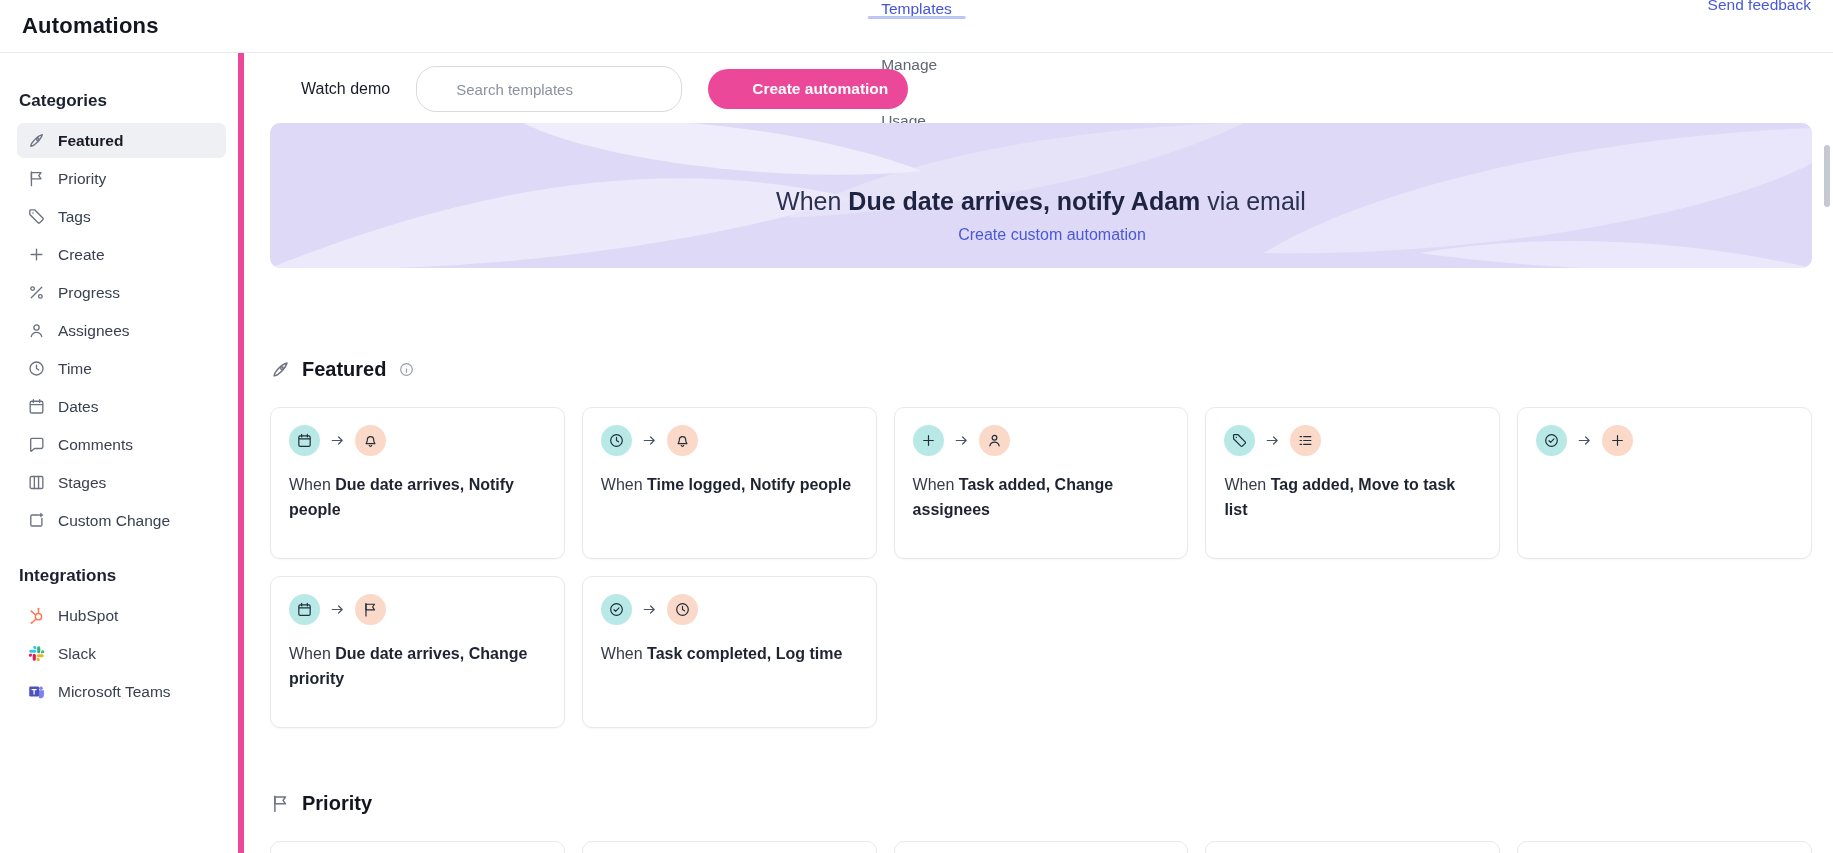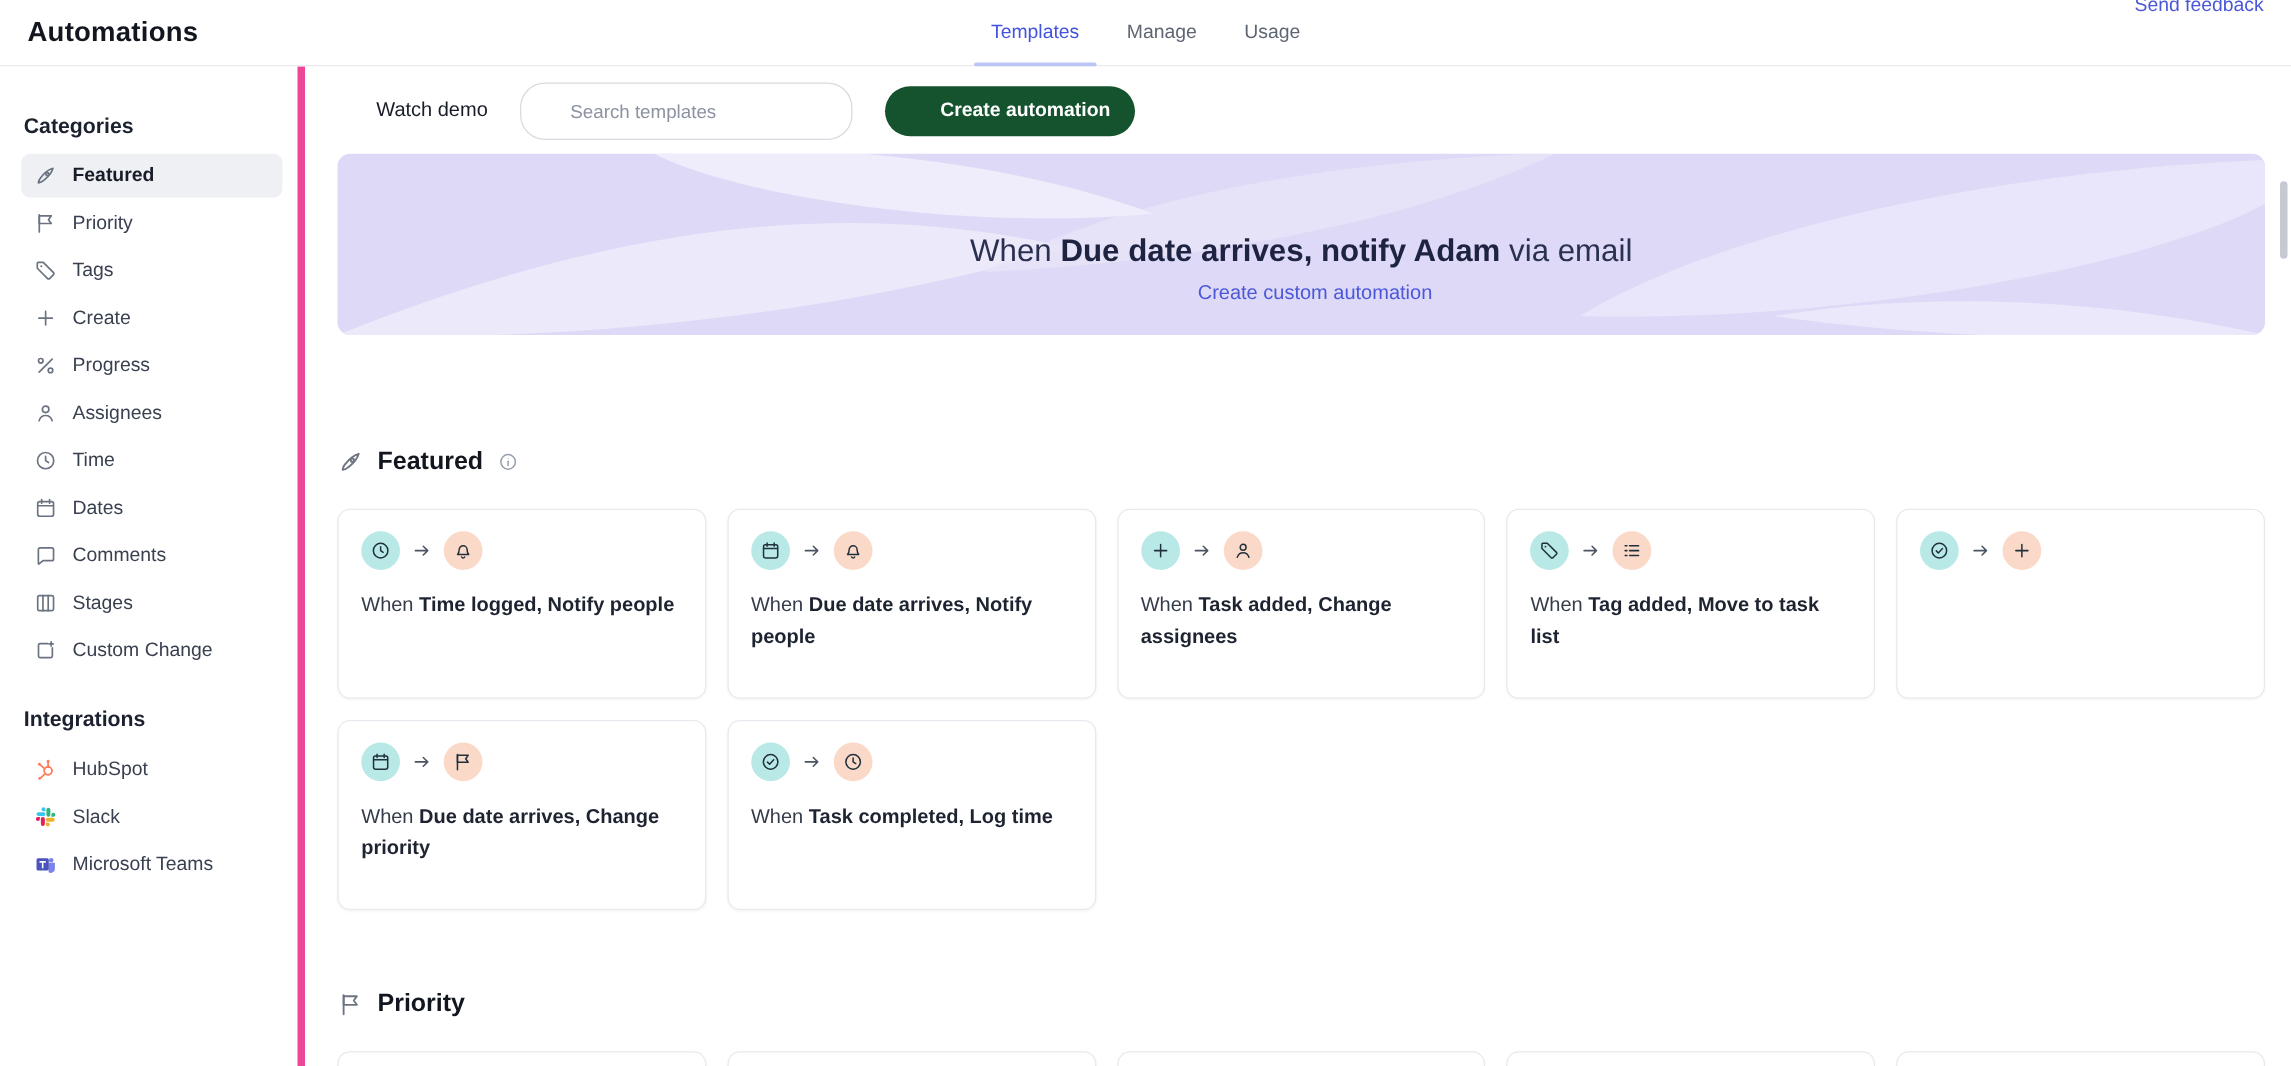--- a/index.html
+++ b/index.html
@@ -4,21 +4,21 @@
 <style>
   * { margin:0; padding:0; box-sizing:border-box; }
   html,body { width:1833px; height:853px; overflow:hidden; background:#fff;
     font-family:"Liberation Sans", sans-serif; color:#1f2430; }
 
   
   .header { height:53px; border-bottom:1px solid #e9ebef; display:flex; align-items:center;
     padding:0 22px; position:relative; background:#fff; }
   .app-title { font-size:22px; font-weight:700; color:#12161f; letter-spacing:.2px; }
   .tabs { position:absolute; left:50%; transform:translateX(-50%); top:0; height:100%;
-    display:flex; gap:38px; align-items:flex-start; }
+    display:flex; gap:38px; align-items:flex-start;flex-direction:column; }
   .tab { font-size:15.5px; color:#5f6673; position:relative; height:100%;
     display:flex; align-items:center; cursor:pointer; }
   .tab.active { color:#4353e0; font-weight:500; }
   .tab.active::after { content:""; position:absolute; left:-14px; right:-14px; bottom:-1px;
     height:3px; background:#bcc6f5; border-radius:2px; }
   .header-right { margin-left:auto; display:flex; align-items:center; gap:24px;flex-direction:column; }
   .feedback { color:#4a58d8; font-size:15.5px; font-weight:500; display:flex; gap:8px;
     align-items:center; cursor:pointer; }
   .icon { display:inline-flex; }
   .icon svg { width:100%; height:100%; }
@@ -44,21 +44,21 @@
     margin-top:16px; height:40px; }
   .watch { display:flex; gap:10px; align-items:center; font-size:16px; font-weight:500;
     color:#171c26; cursor:pointer; }
   .watch .i20 { width:21px; height:21px; color:#1c222e; }
   .search { display:flex; align-items:center; gap:9px; width:266px; height:46px;
     border:1px solid #d7dae0; border-radius:20px; padding:0 14px; color:#8b92a0; }
   .search input { border:none; outline:none; flex:1; font-size:15px; color:#333;
     background:transparent; font-family:inherit; }
   .search input::placeholder { color:#8b92a0; }
   .search .i16 { width:16px; height:16px; }
-  .create-btn { display:flex; align-items:center; gap:9px; background:#14532d; color:#fff;
+  .create-btn { display:flex; align-items:center; gap:9px; background:#ec4899; color:#fff;
     height:40px; padding:0 20px; border-radius:21px; font-size:15.5px; font-weight:700;
     border:none; cursor:pointer; font-family:inherit; }
   .create-btn .i16 { width:15px; height:15px; }
 
   
   .banner { position:relative; height:145px; background:#ded9f6; border-radius:10px;
     margin-top:14px; overflow:hidden; display:flex; flex-direction:column;
     align-items:center; justify-content:center; cursor:pointer; }
   .banner .deco { position:absolute; inset:0; width:100%; height:100%; }
   .banner-inner { position:relative; display:flex; flex-direction:column; align-items:center; gap:7px; }
@@ -298,59 +298,59 @@
                 <path d="M12 11.2V16"></path>
                 <circle cx="12" cy="8.2" r=".6" fill="currentColor" stroke="none"></circle>
               </svg>
             </span>
           </div>
           <div class="cards">
             <div class="card">
               <div class="card-icons">
                 <span class="circ trigger">
                   <svg viewBox="0 0 24 24" fill="none" stroke="currentColor" stroke-width="1.7" stroke-linecap="round" stroke-linejoin="round">
+                    <rect x="4" y="5.4" width="16" height="14.8" rx="2"></rect>
+                    <path d="M8 3.4v3.6M16 3.4v3.6M4.4 9.6h15.2"></path>
+                  </svg>
+                </span>
+                <span class="icon arrow">
+                  <svg viewBox="0 0 24 24" fill="none" stroke="currentColor" stroke-width="1.7" stroke-linecap="round" stroke-linejoin="round">
+                    <path d="M4.6 12h14M13.6 7l5 5-5 5"></path>
+                  </svg>
+                </span>
+                <span class="circ action">
+                  <svg viewBox="0 0 24 24" fill="none" stroke="currentColor" stroke-width="1.7" stroke-linecap="round" stroke-linejoin="round">
+                    <path d="M18.3 16.4H5.7c1.1-1.2 1.8-2.4 1.8-5.4a4.5 4.5 0 0 1 9 0c0 3 .7 4.2 1.8 5.4z"></path>
+                    <path d="M10.3 19.2a1.9 1.9 0 0 0 3.4 0"></path>
+                  </svg>
+                </span>
+              </div>
+              <div class="card-text"><span>When </span><b>Due date arrives, Notify people</b></div>
+            </div>
+            <div class="card">
+              <div class="card-icons">
+                <span class="circ trigger">
+                  <svg viewBox="0 0 24 24" fill="none" stroke="currentColor" stroke-width="1.7" stroke-linecap="round" stroke-linejoin="round">
                     <circle cx="12" cy="12" r="8.2"></circle>
                     <path d="M12 7.7V12l2.9 1.9"></path>
                   </svg>
                 </span>
                 <span class="icon arrow">
                   <svg viewBox="0 0 24 24" fill="none" stroke="currentColor" stroke-width="1.7" stroke-linecap="round" stroke-linejoin="round">
                     <path d="M4.6 12h14M13.6 7l5 5-5 5"></path>
                   </svg>
                 </span>
                 <span class="circ action">
                   <svg viewBox="0 0 24 24" fill="none" stroke="currentColor" stroke-width="1.7" stroke-linecap="round" stroke-linejoin="round">
                     <path d="M18.3 16.4H5.7c1.1-1.2 1.8-2.4 1.8-5.4a4.5 4.5 0 0 1 9 0c0 3 .7 4.2 1.8 5.4z"></path>
                     <path d="M10.3 19.2a1.9 1.9 0 0 0 3.4 0"></path>
                   </svg>
                 </span>
               </div>
               <div class="card-text"><span>When </span><b>Time logged, Notify people</b></div>
-            </div>
-            <div class="card">
-              <div class="card-icons">
-                <span class="circ trigger">
-                  <svg viewBox="0 0 24 24" fill="none" stroke="currentColor" stroke-width="1.7" stroke-linecap="round" stroke-linejoin="round">
-                    <rect x="4" y="5.4" width="16" height="14.8" rx="2"></rect>
-                    <path d="M8 3.4v3.6M16 3.4v3.6M4.4 9.6h15.2"></path>
-                  </svg>
-                </span>
-                <span class="icon arrow">
-                  <svg viewBox="0 0 24 24" fill="none" stroke="currentColor" stroke-width="1.7" stroke-linecap="round" stroke-linejoin="round">
-                    <path d="M4.6 12h14M13.6 7l5 5-5 5"></path>
-                  </svg>
-                </span>
-                <span class="circ action">
-                  <svg viewBox="0 0 24 24" fill="none" stroke="currentColor" stroke-width="1.7" stroke-linecap="round" stroke-linejoin="round">
-                    <path d="M18.3 16.4H5.7c1.1-1.2 1.8-2.4 1.8-5.4a4.5 4.5 0 0 1 9 0c0 3 .7 4.2 1.8 5.4z"></path>
-                    <path d="M10.3 19.2a1.9 1.9 0 0 0 3.4 0"></path>
-                  </svg>
-                </span>
-              </div>
-              <div class="card-text"><span>When </span><b>Due date arrives, Notify people</b></div>
             </div>
             <div class="card">
               <div class="card-icons">
                 <span class="circ trigger">
                   <svg viewBox="0 0 24 24" fill="none" stroke="currentColor" stroke-width="1.7" stroke-linecap="round" stroke-linejoin="round">
                     <path d="M12 5.2v13.6M5.2 12h13.6"></path>
                   </svg>
                 </span>
                 <span class="icon arrow">
                   <svg viewBox="0 0 24 24" fill="none" stroke="currentColor" stroke-width="1.7" stroke-linecap="round" stroke-linejoin="round">

